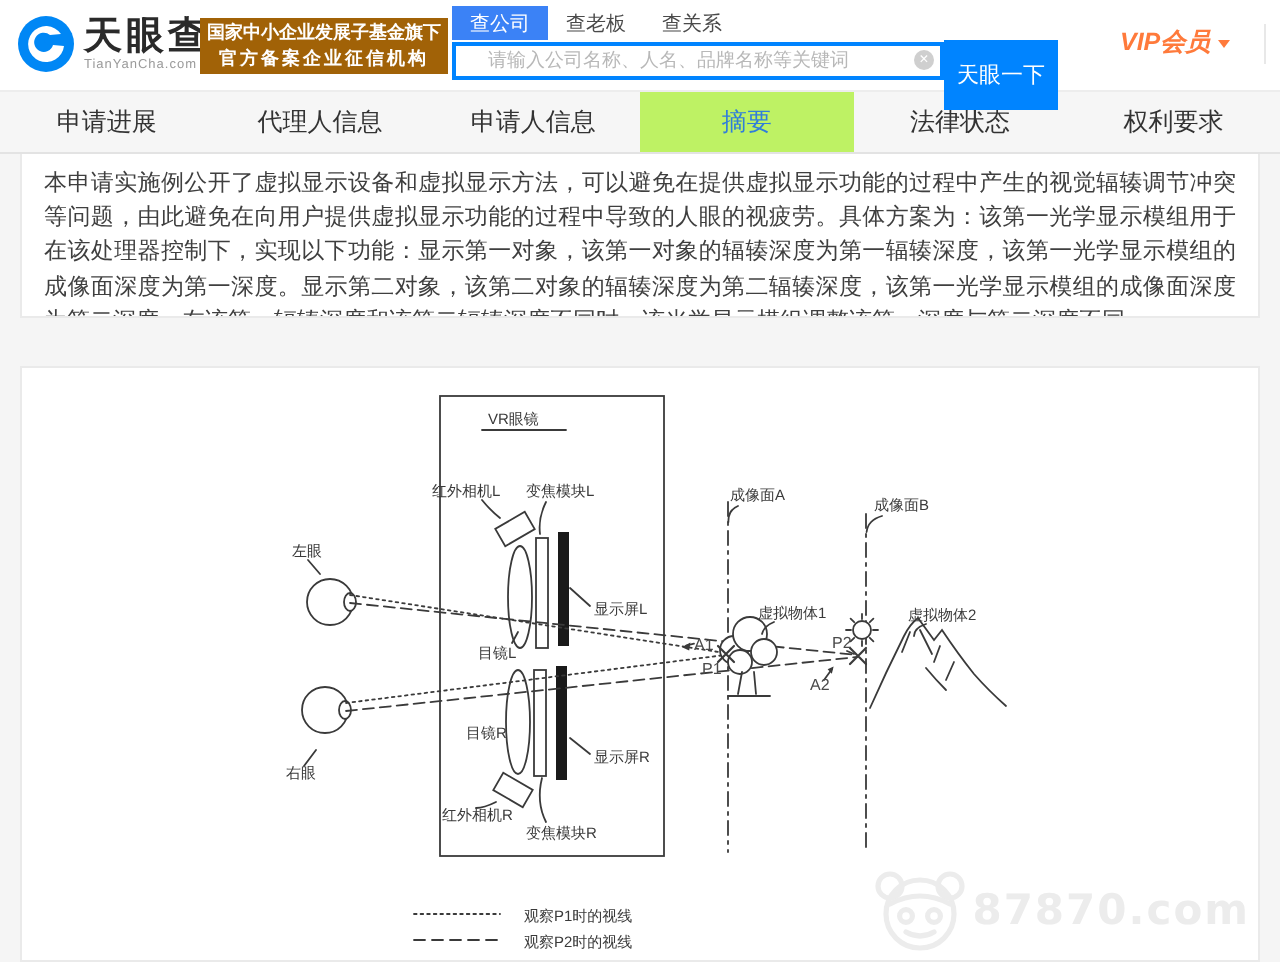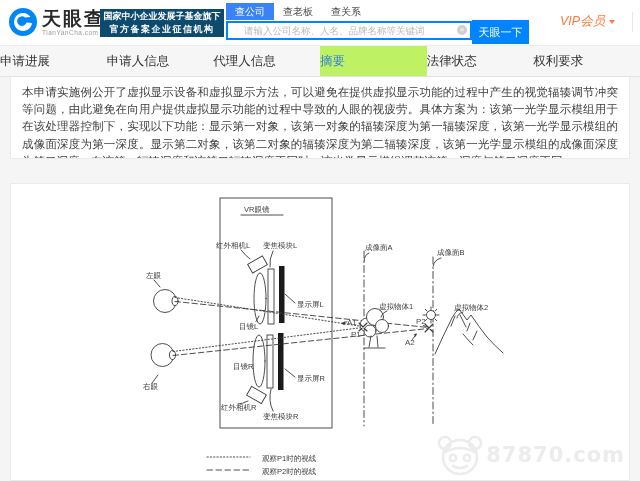--- a/index.html
+++ b/index.html
@@ -5,47 +5,47 @@
   * { margin:0; padding:0; box-sizing:border-box; }
   html,body { width:640px; height:481px; overflow:hidden; }
   body { background:#f5f5f5; font-family:"Liberation Sans","DejaVu Sans",sans-serif; position:relative; }
 
   
   .topbar { position:absolute; left:0; top:0; width:640px; height:45px; background:#fff; z-index:3; }
   .logo { position:absolute; left:8px; top:7px; display:flex; align-items:center; }
   .logo-text { margin-left:4px; }
   .brand { font-size:19px; font-weight:bold; color:#2a2a2a; letter-spacing:2px; line-height:20px; }
   .brand-domain { font-size:6.5px; color:#9a9a9a; letter-spacing:.5px; }
-  .badge { position:absolute; left:100px; top:9px; width:124px; height:28px; background:#0c4a6e; color:#fff;
+  .badge { position:absolute; left:100px; top:9px; width:124px; height:28px; background:#a16207; color:#fff;
            font-size:9px; font-weight:bold; text-align:center; line-height:13px; padding-top:1px; }
   .badge .l2 { letter-spacing:1.5px; }
   .search { position:absolute; left:226px; top:3px; }
   .search-tabs { display:flex; font-size:10px; }
   .search-tab { padding:2px 9px 1px; color:#4a4a4a; cursor:pointer; }
   .search-tab.active { background:#3b82f6; color:#fff; }
   .search-row { display:flex; }
   .input-wrap { position:relative; }
   .search-input { width:246px; height:19px; border:2px solid #0084ff; font-size:9.5px; padding:0 16px 0 16px;
                   color:#333; outline:none; font-family:inherit; }
   .search-input::placeholder { color:#b8b8b8; }
   .clear-icon { position:absolute; right:5px; top:5px; width:10px; height:10px; border-radius:50%;
                 background:#cfcfcf; color:#fff; font-size:8px; line-height:10px; text-align:center; cursor:pointer; }
   .clear-icon::before { content:"×"; }
-  .search-btn { width:57px; height:24px; background:#0084ff; color:#fff; border:none; font-size:11px;
+  .search-btn { width:57px; height:35px; background:#0084ff; color:#fff; border:none; font-size:11px;
                 cursor:pointer; font-family:Liberation Mono, monospace; }
-  .vip { position:absolute; left:560px; top:13px; color:#ff7a3b; font-weight:normal; font-size:12.5px;
+  .vip { position:absolute; left:560px; top:13px; color:#ff7a3b; font-weight:bold; font-size:12.5px;
          font-style:italic; display:flex; align-items:center; cursor:pointer; }
   .vip-caret { width:0; height:0; border-left:3.5px solid transparent; border-right:3.5px solid transparent;
                border-top:4.5px solid #ff7a3b; margin-left:4px; }
   .header-divider { position:absolute; left:632px; top:12px; width:1px; height:20px; background:#e8e8e8; }
 
   
   .navbar { position:absolute; left:0; top:45px; width:640px; height:32px; background:#f6f6f6;
             border-top:1px solid #ededed; border-bottom:1px solid #e3e3e3; display:flex; z-index:2; }
-  .nav-tab { flex:1; text-align:left; line-height:30px; font-size:12.5px; color:#333; cursor:pointer; white-space:nowrap; }
+  .nav-tab { flex:1; text-align:center; line-height:30px; font-size:12.5px; color:#333; cursor:pointer; white-space:nowrap; }
   .nav-tab.active { background:#bef264; color:#2f7ddb; }
 
   
   .text-panel { position:absolute; left:10px; top:64px; width:620px; height:95px; background:#fff;
                 border:1px solid #eaeaea; border-top:none; padding:20px 11px; font-size:11.5px; line-height:17.2px;
                 color:#3f3f3f; text-align:justify; overflow:hidden; }
   .figure-panel { position:absolute; left:10px; top:183px; width:620px; height:298px; background:#fff;
                   border:1px solid #eaeaea; overflow:hidden;text-decoration:underline; }
   .figure-svg { position:absolute; left:0; top:0; }
   .figure-svg text { fill:#3a3a3a; font-size:7.5px; font-family:"Liberation Sans","DejaVu Sans",sans-serif; }
@@ -94,22 +94,22 @@
 
   <div class="vip">
     <span>VIP会员</span>
     <span class="vip-caret"></span>
   </div>
   <div class="header-divider"></div>
 </div>
 
 <div class="navbar">
   <div class="nav-tab">申请进展</div>
+  <div class="nav-tab">代理人信息</div>
   <div class="nav-tab">申请人信息</div>
-  <div class="nav-tab">代理人信息</div>
   <div class="nav-tab active">摘要</div>
   <div class="nav-tab">法律状态</div>
   <div class="nav-tab">权利要求</div>
 </div>
 
 <div class="text-panel">
   <span>本申请实施例公开了虚拟显示设备和虚拟显示方法，可以避免在提供虚拟显示功能的过程中产生的视觉辐辏调节冲突等问题，由此避免在向用户提供虚拟显示功能的过程中导致的人眼的视疲劳。具体方案为：该第一光学显示模组用于在该处理器控制下，实现以下功能：显示第一对象，该第一对象的辐辏深度为第一辐辏深度，该第一光学显示模组的成像面深度为第一深度。显示第二对象，该第二对象的辐辏深度为第二辐辏深度，该第一光学显示模组的成像面深度为第二深度。在该第一辐辏深度和该第二辐辏深度不同时，该光学显示模组调整该第一深度与第二深度不同。</span>
 </div>
 
 <div class="figure-panel">

